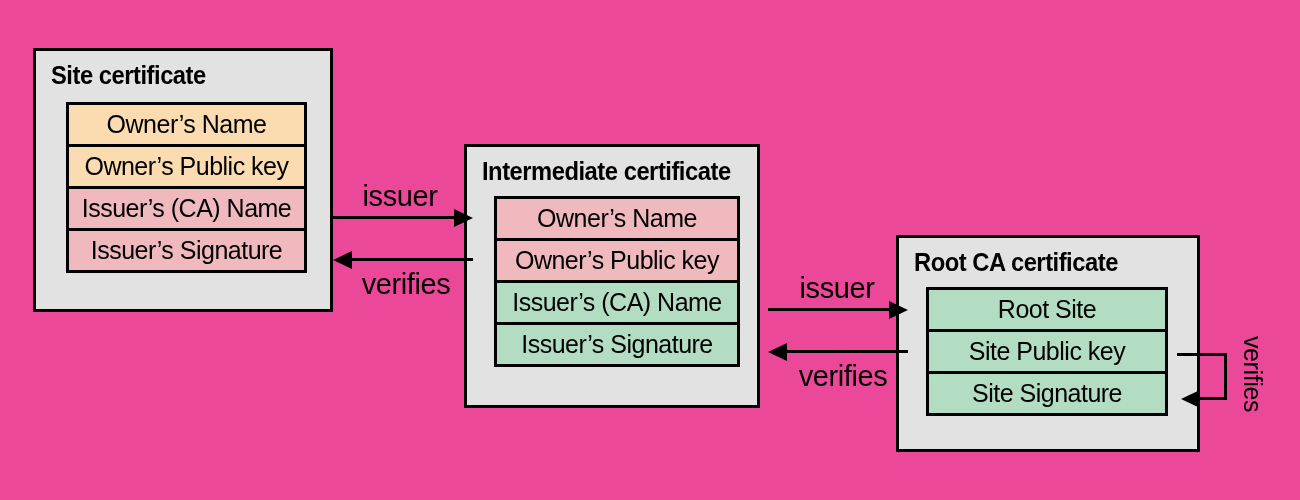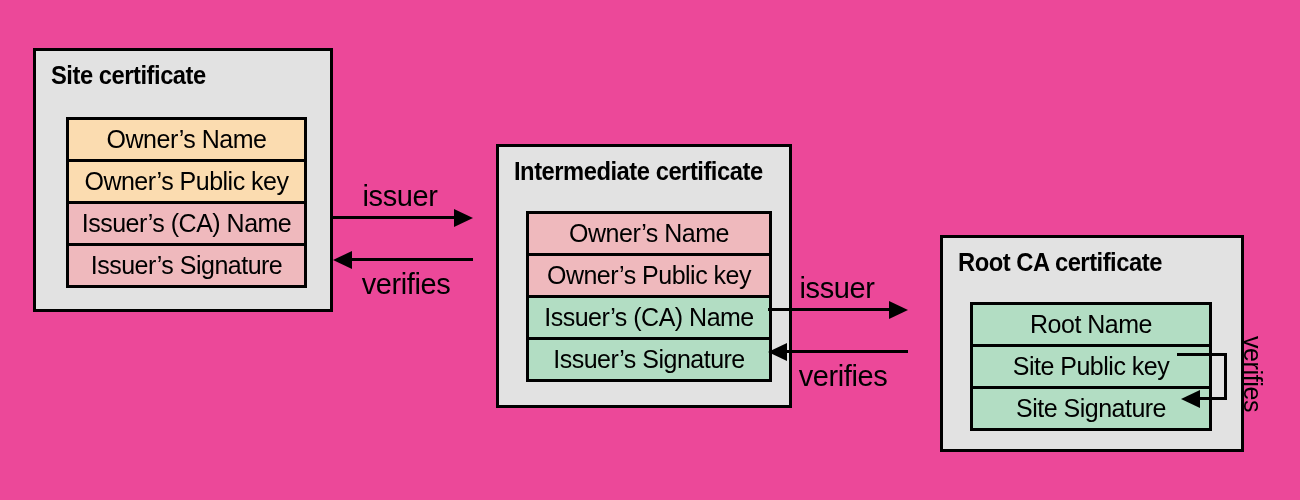--- a/index.html
+++ b/index.html
@@ -22,21 +22,21 @@
     transform:scaleX(0.95);transform-origin:0 50%;
     white-space:nowrap;
   }
   .rows{position:absolute;}
   .row{
     box-sizing:border-box;height:45px;margin-top:-3px;
     border:3px solid var(--line);
     display:flex;align-items:center;justify-content:center;
     font-size:25px;letter-spacing:-0.5px;white-space:nowrap;
   }
-  .row:first-child{margin-top:16px;}
+  .row:first-child{margin-top:1px;}
   .row.orange{background:var(--orange);}
   .row.pink{background:var(--pink);}
   .row.green{background:var(--green);}
 
   
   .hline{position:absolute;height:3px;background:var(--line);}
   .vline{position:absolute;width:3px;background:var(--line);}
   .head-r{
     position:absolute;width:0;height:0;
     border-left:19px solid var(--line);
@@ -64,34 +64,34 @@
   <div class="cert" style="left:33px;top:48px;width:300px;height:264px;">
     <div class="cert-title">Site certificate</div>
     <div class="rows" style="left:30px;top:50px;width:241px;">
       <div class="row orange">Owner’s Name</div>
       <div class="row orange">Owner’s Public key</div>
       <div class="row pink">Issuer’s (CA) Name</div>
       <div class="row pink">Issuer’s Signature</div>
     </div>
   </div>
 
-  <div class="cert" style="left:496px;top:144px;width:296px;height:264px;text-decoration:underline;">
+  <div class="cert" style="left:464px;top:144px;width:296px;height:264px;text-decoration:underline;">
     <div class="cert-title">Intermediate certificate</div>
     <div class="rows" style="left:27px;top:48px;width:246px;">
       <div class="row pink">Owner’s Name</div>
       <div class="row pink">Owner’s Public key</div>
       <div class="row green">Issuer’s (CA) Name</div>
       <div class="row green">Issuer’s Signature</div>
     </div>
   </div>
 
-  <div class="cert" style="left:940px;top:235px;width:304px;height:217px;">
+  <div class="cert" style="left:896px;top:235px;width:304px;height:217px;">
     <div class="cert-title">Root CA certificate</div>
     <div class="rows" style="left:27px;top:48px;width:242px;">
-      <div class="row green">Root Name</div>
+      <div class="row green">Root Site</div>
       <div class="row green">Site Public key</div>
       <div class="row green">Site Signature</div>
     </div>
   </div>
 
   <div class="arrow-label" style="left:335px;top:180px;width:130px;">issuer</div>
   <div class="hline" style="left:333px;top:216px;width:124px;"></div>
   <div class="head-r" style="left:454px;top:209px;"></div>
 
   <div class="head-l" style="left:333px;top:251px;"></div>

